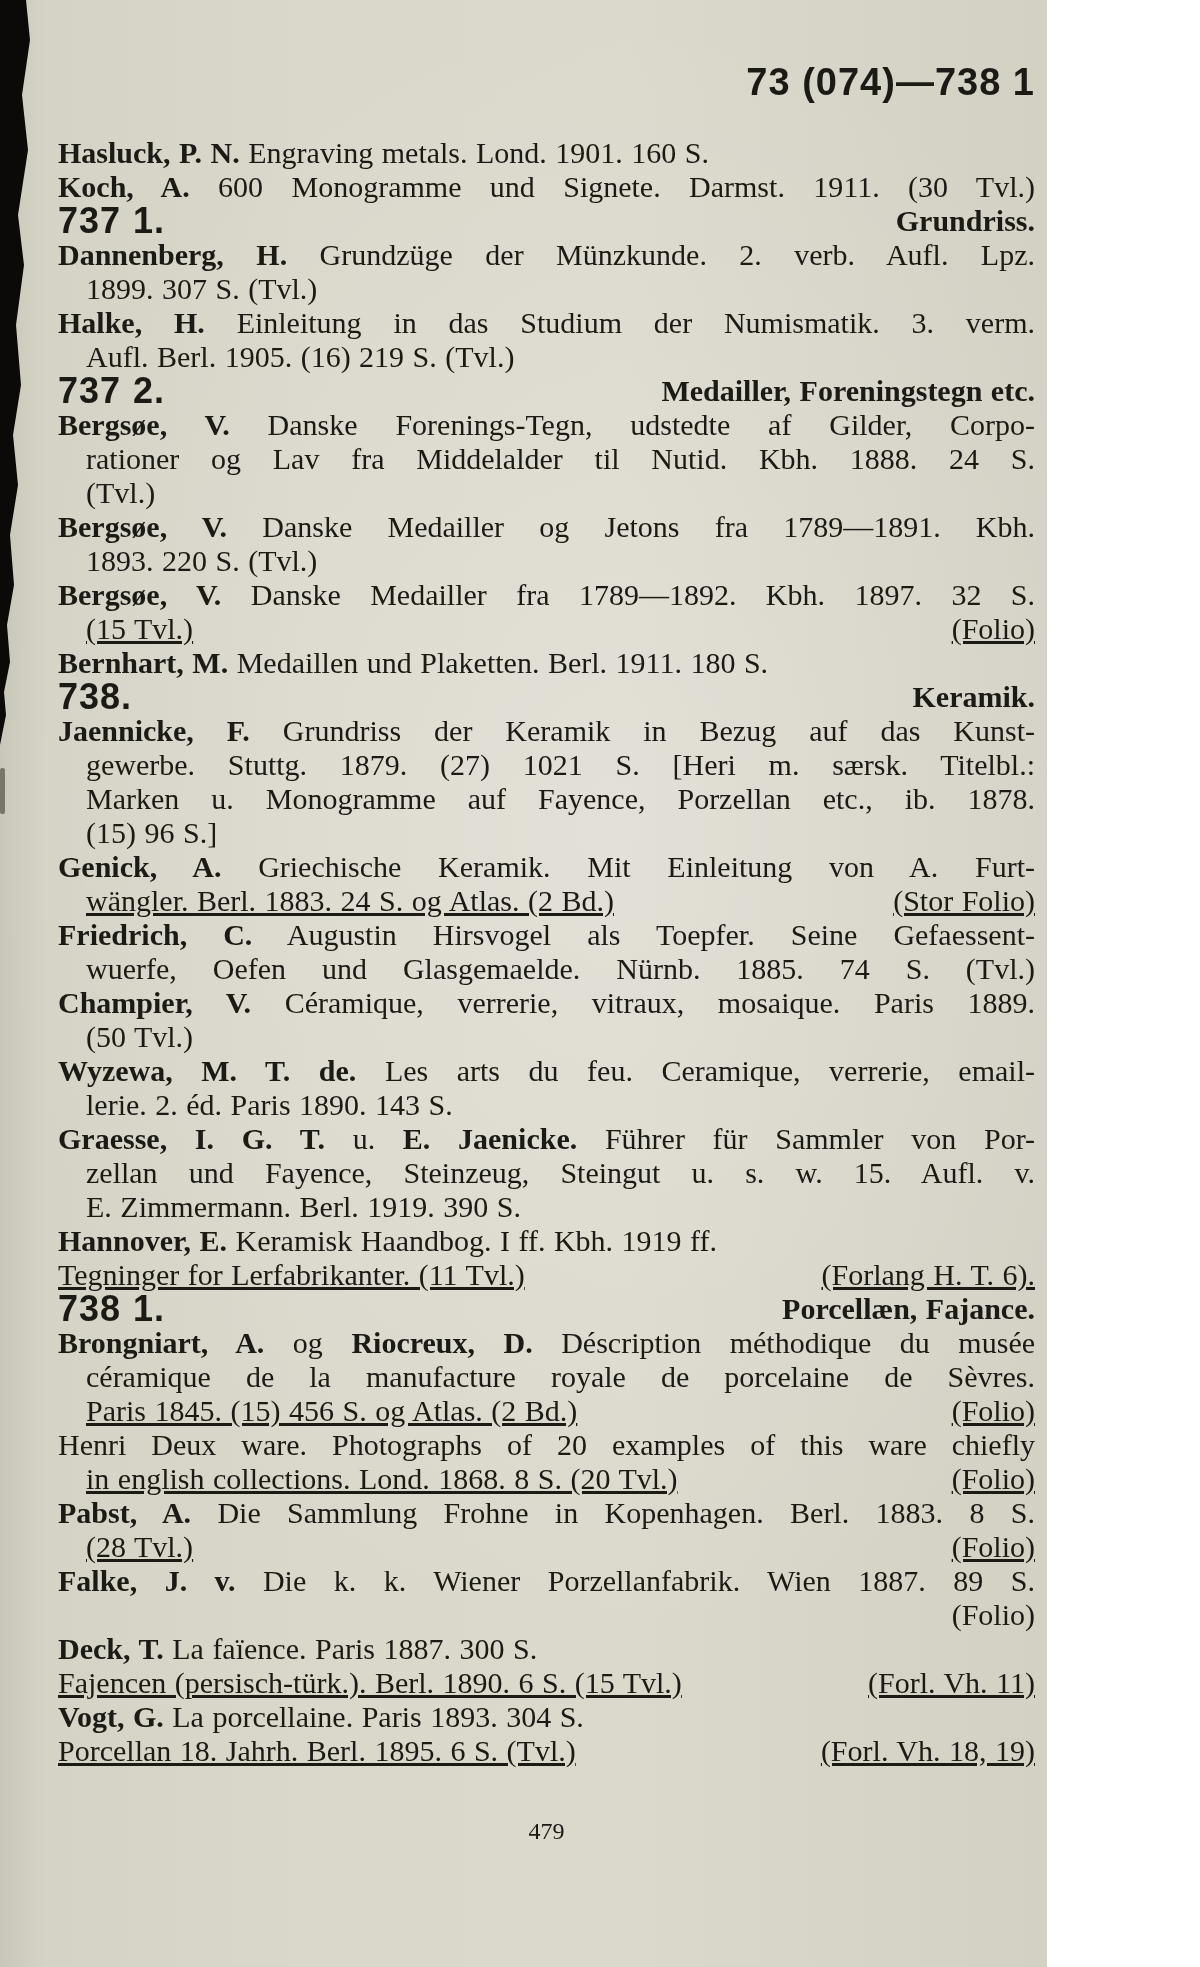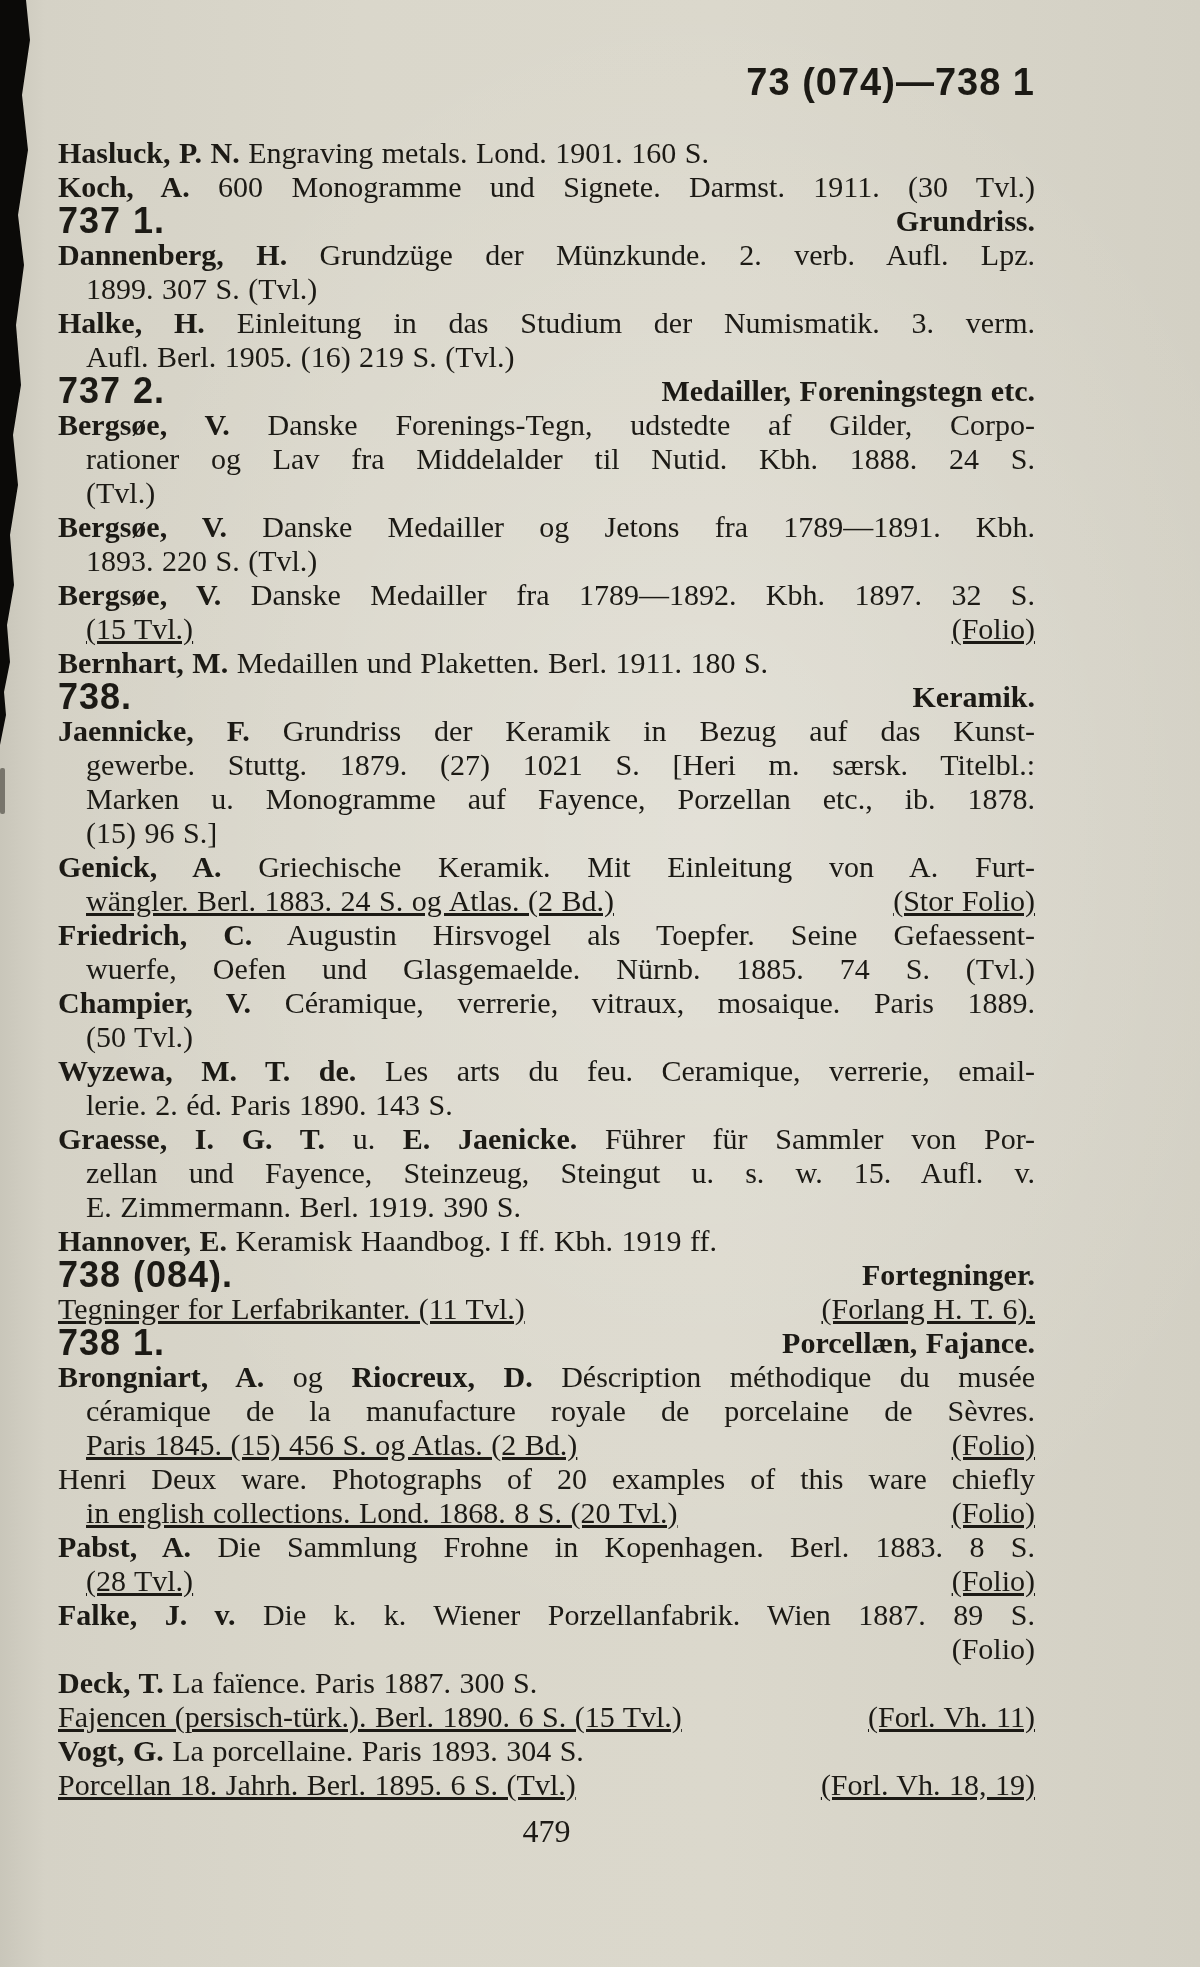--- a/index.html
+++ b/index.html
@@ -1,18 +1,18 @@
 <!DOCTYPE html>
 <html><head>
 <meta charset="utf-8">
 <style>
   html,body{margin:0;padding:0;}
   .page{
     position:relative;
-    width:1200px;height:1967px;
+    width:1047px;height:1967px;
     background-color:#d8d5c9;
     background-image:
       radial-gradient(ellipse 900px 1200px at 58% 42%, rgba(255,255,255,0.22), rgba(255,255,255,0) 70%),
       linear-gradient(90deg, #c9c6ba 0px, #d5d2c6 45px, #dad7cb 30%, #dbd8cc 60%, #d3d0c4 100%),
       linear-gradient(180deg, #d9d6ca 0%, #dad7cb 85%, #d2cfc3 100%);
     color:#1c1a15;
     font-family:"Liberation Serif", serif;
     overflow:hidden;
   }
   .scan-edge{
@@ -37,21 +37,21 @@
   .ln{height:34px;overflow:hidden;}
   .fill{text-align:justify;text-align-last:justify;-moz-text-align-last:justify;}
   .cont{padding-left:28px;}
   .tail{display:flex;justify-content:space-between;text-decoration:underline;}
   .sec{display:flex;justify-content:space-between;font-weight:bold;}
   .sec .code{font-family:"Liberation Sans", sans-serif;font-size:36px;letter-spacing:1px;}
   .ronly{text-align:right;}
   .hd{font-weight:bold;margin-top:19px;}
   .page-number{
     position:absolute;top:1814px;left:58px;width:977px;
-    text-align:center;font-size:32px;line-height:34px;
+    text-align:center;font-size:24px;line-height:34px;
   }
 </style>
 </head>
 <body>
 
 <div class="page">
   <div class="scan-edge"></div>
   <div class="scan-speck"></div>
 
   <div class="running-head">73 (074)—738 1</div>
@@ -98,24 +98,20 @@
     <div class="ln fill"><span class="hd">Friedrich, C.</span> <span>Augustin Hirsvogel als Toepfer. Seine Gefaessent-</span></div>
     <div class="ln cont fill"><span>wuerfe, Oefen und Glasgemaelde. Nürnb. 1885. 74 S. (Tvl.)</span></div>
     <div class="ln fill"><span class="hd">Champier, V.</span> <span>Céramique, verrerie, vitraux, mosaique. Paris 1889.</span></div>
     <div class="ln cont"><span>(50 Tvl.)</span></div>
     <div class="ln fill"><span class="hd">Wyzewa, M. T. de.</span> <span>Les arts du feu. Ceramique, verrerie, email-</span></div>
     <div class="ln cont"><span>lerie. 2. éd. Paris 1890. 143 S.</span></div>
     <div class="ln fill"><span class="hd">Graesse, I. G. T.</span> <span>u.</span> <span class="hd">E. Jaenicke.</span> <span>Führer für Sammler von Por-</span></div>
     <div class="ln cont fill"><span>zellan und Fayence, Steinzeug, Steingut u. s. w. 15. Aufl. v.</span></div>
     <div class="ln cont"><span>E. Zimmermann. Berl. 1919. 390 S.</span></div>
     <div class="ln"><span class="hd">Hannover, E.</span> <span>Keramisk Haandbog. I ff. Kbh. 1919 ff.</span></div>
-    <div class="ln sec">
-        <span class="code">738 (084).</span>
-        <span>Fortegninger.</span>
-      </div>
     <div class="ln tail">
         <span>Tegninger for Lerfabrikanter. (11 Tvl.)</span>
         <span>(Forlang H. T. 6).</span>
       </div>
     <div class="ln sec">
         <span class="code">738 1.</span>
         <span>Porcellæn, Fajance.</span>
       </div>
     <div class="ln fill"><span class="hd">Brongniart, A.</span> <span>og</span> <span class="hd">Riocreux, D.</span> <span>Déscription méthodique du musée</span></div>
     <div class="ln cont fill"><span>céramique de la manufacture royale de porcelaine de Sèvres.</span></div>

